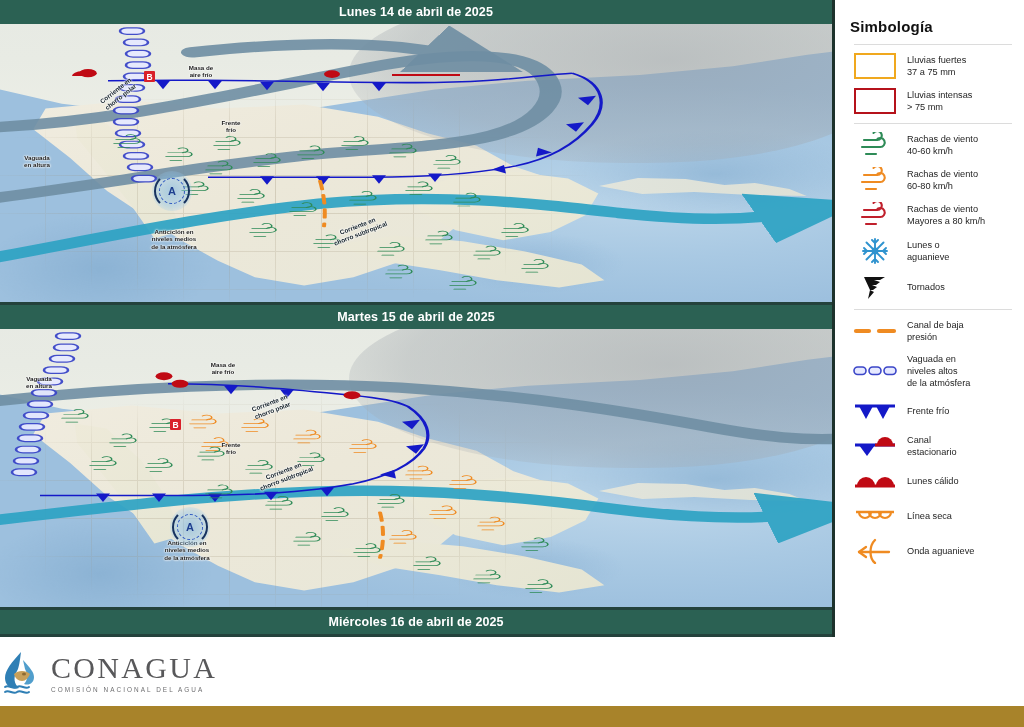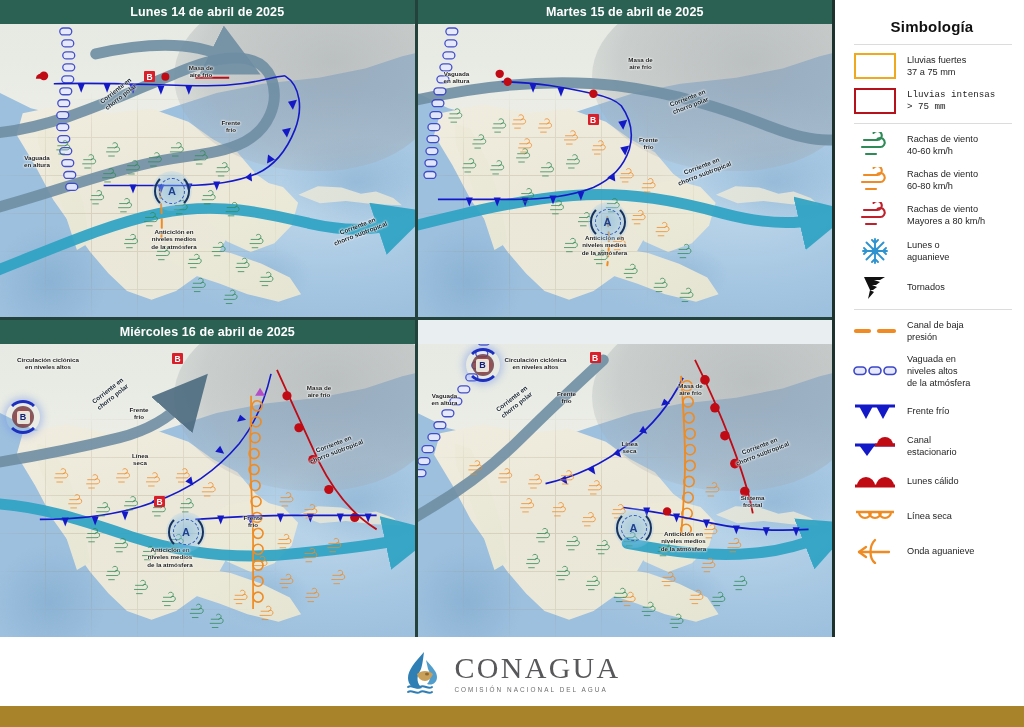--- a/index.html
+++ b/index.html
@@ -7,21 +7,21 @@
   body {
     font-family: "Liberation Sans", sans-serif;
     background:#ffffff;
     position:relative;
   }
   #root { position:absolute; inset:0; }
 
   
   .maps {
     position:absolute; left:0; top:0; width:832px; height:637px;
-    display:grid; grid-template-columns:1fr 1fr; grid-template-rows:1fr 1fr;
+    display:grid; grid-template-columns:1fr; grid-template-rows:1fr 1fr;
     background:#24423c;
     gap:3px;
   }
   .panel { position:relative; overflow:hidden; background:#e9eef0; }
   .panel-header {
     position:relative; z-index:40; height:24px;
     background:#2b6153; color:#fff;
     font-size:12.5px; font-weight:bold; letter-spacing:.1px;
     display:flex; align-items:center; justify-content:center;
   }
@@ -157,38 +157,38 @@
     border:2.6px solid #17325f; border-top-color:transparent; border-bottom-color:transparent;
   }
   .anti .lbl { position:relative; z-index:2; font-size:11px; font-weight:bold; color:#1f3f8f; }
 
   
   .legend {
     position:absolute; left:838px; top:0; width:186px; height:637px;
     background:#fff; padding:12px 10px 0 12px;
   }
   .legend-title {
-    text-align:center; font-size:15px; font-weight:bold; color:#111;
+    font-size:15px; font-weight:bold; color:#111;
     margin:6px 0 9px 0; letter-spacing:.2px;
   }
   .hr { height:1px; background:#dcdcdc; margin:7px 2px 8px 4px; }
   .lrow { display:flex; align-items:center; gap:9px; margin:0 0 9px 2px; min-height:26px; }
   .lsym { width:46px; flex:0 0 46px; display:flex; align-items:center; justify-content:center; }
   .ltxt { font-size:9.2px; color:#1d1d1d; line-height:1.32; }
   .swatch { width:42px; height:26px; background:#fff; }
   .swatch.heavy { border:2px solid #f0a81e; }
   .swatch.intense { border:2px solid #b5121b; }
 
   
   .footer {
     position:absolute; left:0; top:637px; width:1024px; height:90px; background:#fff;
   }
   .logo-wrap {
     position:absolute; left:0; right:0; top:8px; height:56px;
-    display:flex; align-items:center; justify-content:center; gap:9px;
+    display:flex; align-items:center; justify-content:flex-start; gap:9px;
   }
   .logo-mark { width:42px; height:46px; flex:0 0 42px; }
   .logo-text { display:flex; flex-direction:column; justify-content:center; }
   .logo-main {
     font-family:"Liberation Serif", serif; font-size:30px; letter-spacing:2.3px;
     color:#58585a; line-height:1; font-weight:normal;
   }
   .logo-sub {
     font-size:6.4px; letter-spacing:2.05px; color:#6d6d6f; margin-top:3px;
   }
@@ -1233,21 +1233,21 @@
         <div class="swatch heavy"></div>
       </div>
       <div class="ltxt" style="white-space:pre-line;">Lluvias fuertes
 37 a 75 mm</div>
     </div>
 
     <div class="lrow">
       <div class="lsym">
         <div class="swatch intense"></div>
       </div>
-      <div class="ltxt" style="white-space:pre-line;font-family:Liberation Mono, monospace;">Lluvias intensas
+      <div class="ltxt" style="white-space:pre-line;">Lluvias intensas
 &gt; 75 mm</div>
     </div>
 
     <div class="hr"></div>
 
     <div class="lrow">
       <div class="lsym">
         <svg width="30" height="26" viewBox="0 0 30 26">
           <g stroke="#2e8b57" stroke-width="2.1" fill="none" stroke-linecap="round">
             <path d="M4,8 h13 a4.5,4.5 0 1 0 -3.5,-7"></path>

